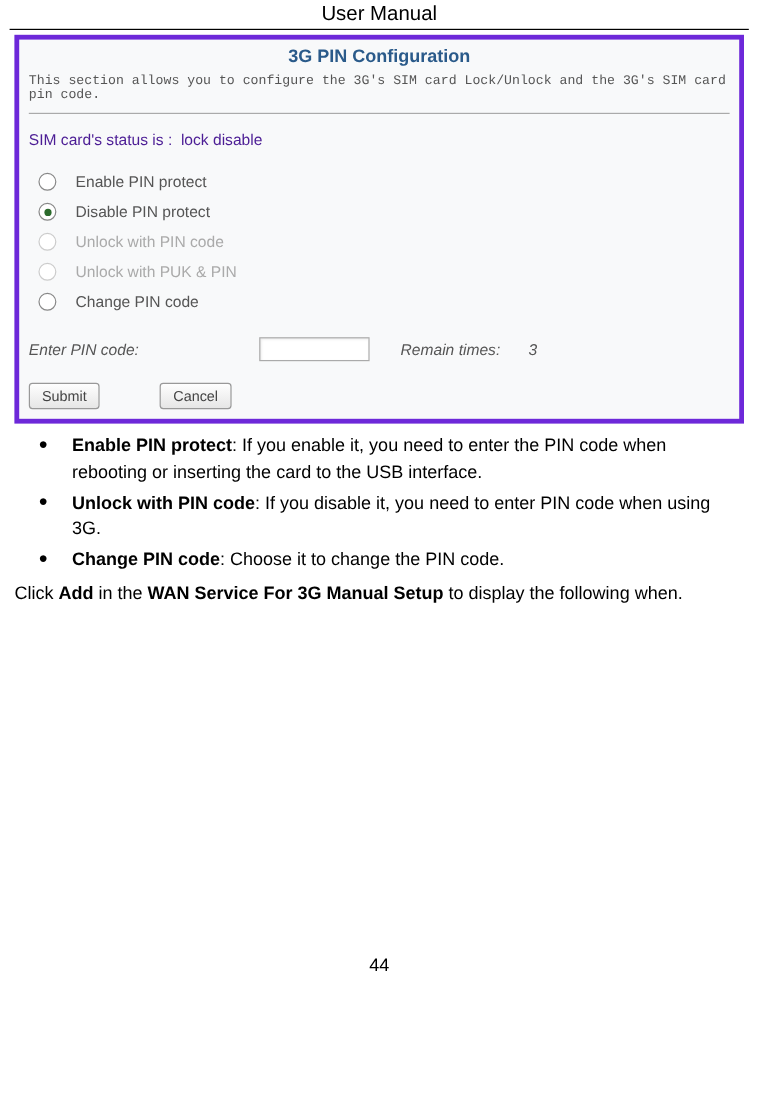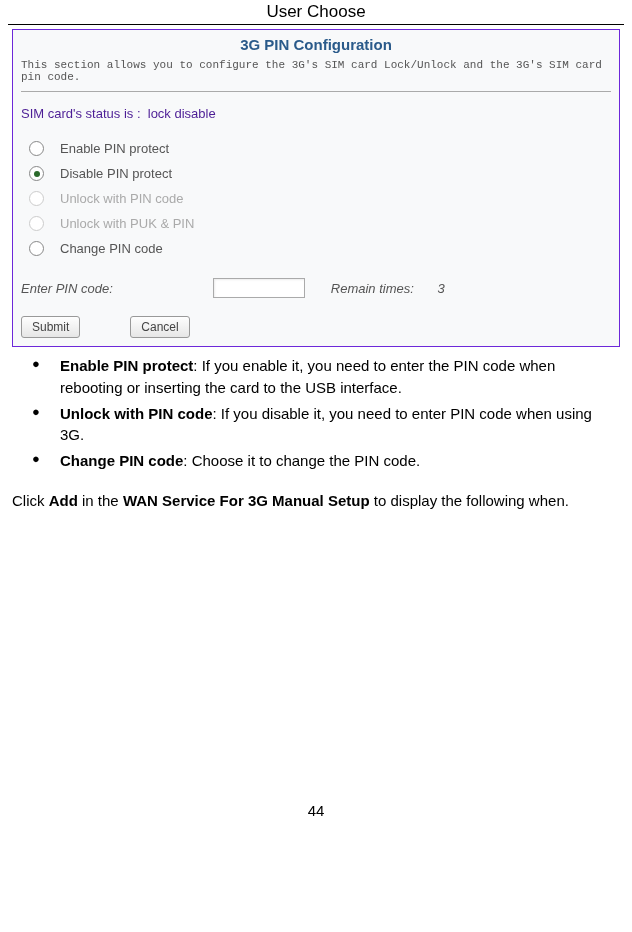--- a/index.html
+++ b/index.html
@@ -17,21 +17,21 @@
       text-align: center;
       font-size: 17px;
       padding: 2px 0 0 0;
     }
     .header-rule {
       border: none;
       border-top: 1.5px solid #000;
       margin: 2px 0 4px 0;
     }
     .screenshot-block {
-      border: 1px solid #6d28d9;
+      border: 4px solid #6d28d9;
       background: #f8f9fa;
       padding: 4px 8px 8px 8px;
       margin: 0 4px;
     }
     .config-title {
       text-align: center;
       font-weight: bold;
       font-size: 15px;
       color: #2a5a8a;
       font-family: Verdana, sans-serif;
@@ -117,21 +117,21 @@
       background: linear-gradient(#fefefe, #e6e6e6);
       border: 1px solid #999;
       border-radius: 3px;
       padding: 3px 10px;
       font-size: 12px;
       font-family: Verdana, sans-serif;
       color: #444;
       cursor: pointer;
     }
     .bullet-list {
-      margin: 8px 10px 18px 10px;
+      margin: 8px 10px 6px 10px;
       padding: 0;
       list-style: none;
     }
     .bullet-list li {
       position: relative;
       padding-left: 42px;
       margin-bottom: 4px;
       font-size: 15px;
       line-height: 1.45;
     }
@@ -157,21 +157,21 @@
       text-align: center;
       font-size: 15px;
       margin-top: 290px;
       padding-bottom: 8px;
     }
   </style>
 </head>
 <body>
 
 <div class="page">
-  <div class="header-title">User Choose</div>
+  <div class="header-title">User Manual</div>
   <hr class="header-rule">
 
   <div class="screenshot-block">
     <div class="config-title">3G PIN Configuration</div>
     <div class="config-desc">This section allows you to configure the 3G's SIM card Lock/Unlock and the 3G's SIM card pin code.</div>
     <hr class="inner-rule">
     <div class="status-line">
       <span>SIM card's status is :</span>&nbsp;&nbsp;<span>lock disable</span>
     </div>
 

